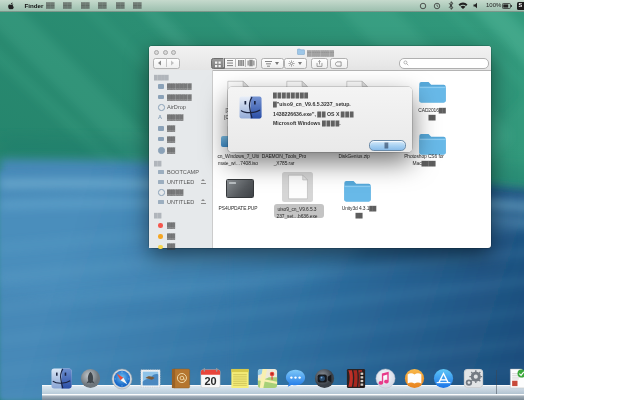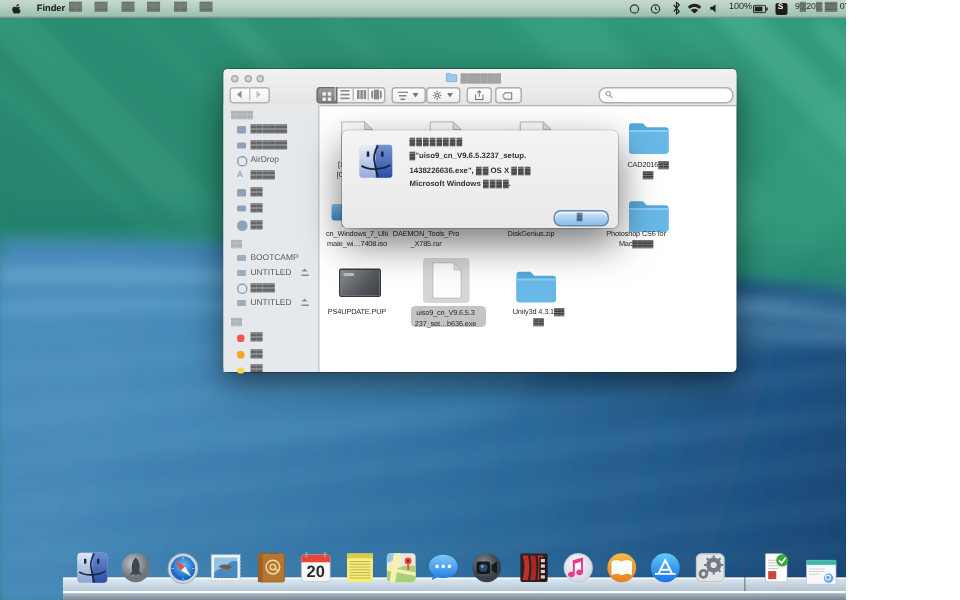--- a/index.html
+++ b/index.html
@@ -1,15 +1,15 @@
 <!DOCTYPE html>
 <html><head><meta charset="utf-8">
 <style>
 html,body{margin:0;padding:0}
-#scr{position:relative;width:564px;height:400px;overflow:hidden;font-family:"Liberation Sans",sans-serif;background:#d946ef}
+#scr{position:relative;width:524px;height:400px;overflow:hidden;font-family:"Liberation Sans",sans-serif;background:#d946ef}
 .abs{position:absolute}
 .cjk{letter-spacing:0px}
 .g{letter-spacing:0.7px;margin-right:-0.7px}
 </style></head><body>
 <div id="scr">
 <svg class="abs" width="640" height="400" style="left:0;top:0">
  <defs>
   <linearGradient id="gGreen" x1="0" y1="1" x2="0.9" y2="0">
    <stop offset="0" stop-color="#1f7d69"></stop>
           <stop offset="0.5" stop-color="#28896f"></stop>

